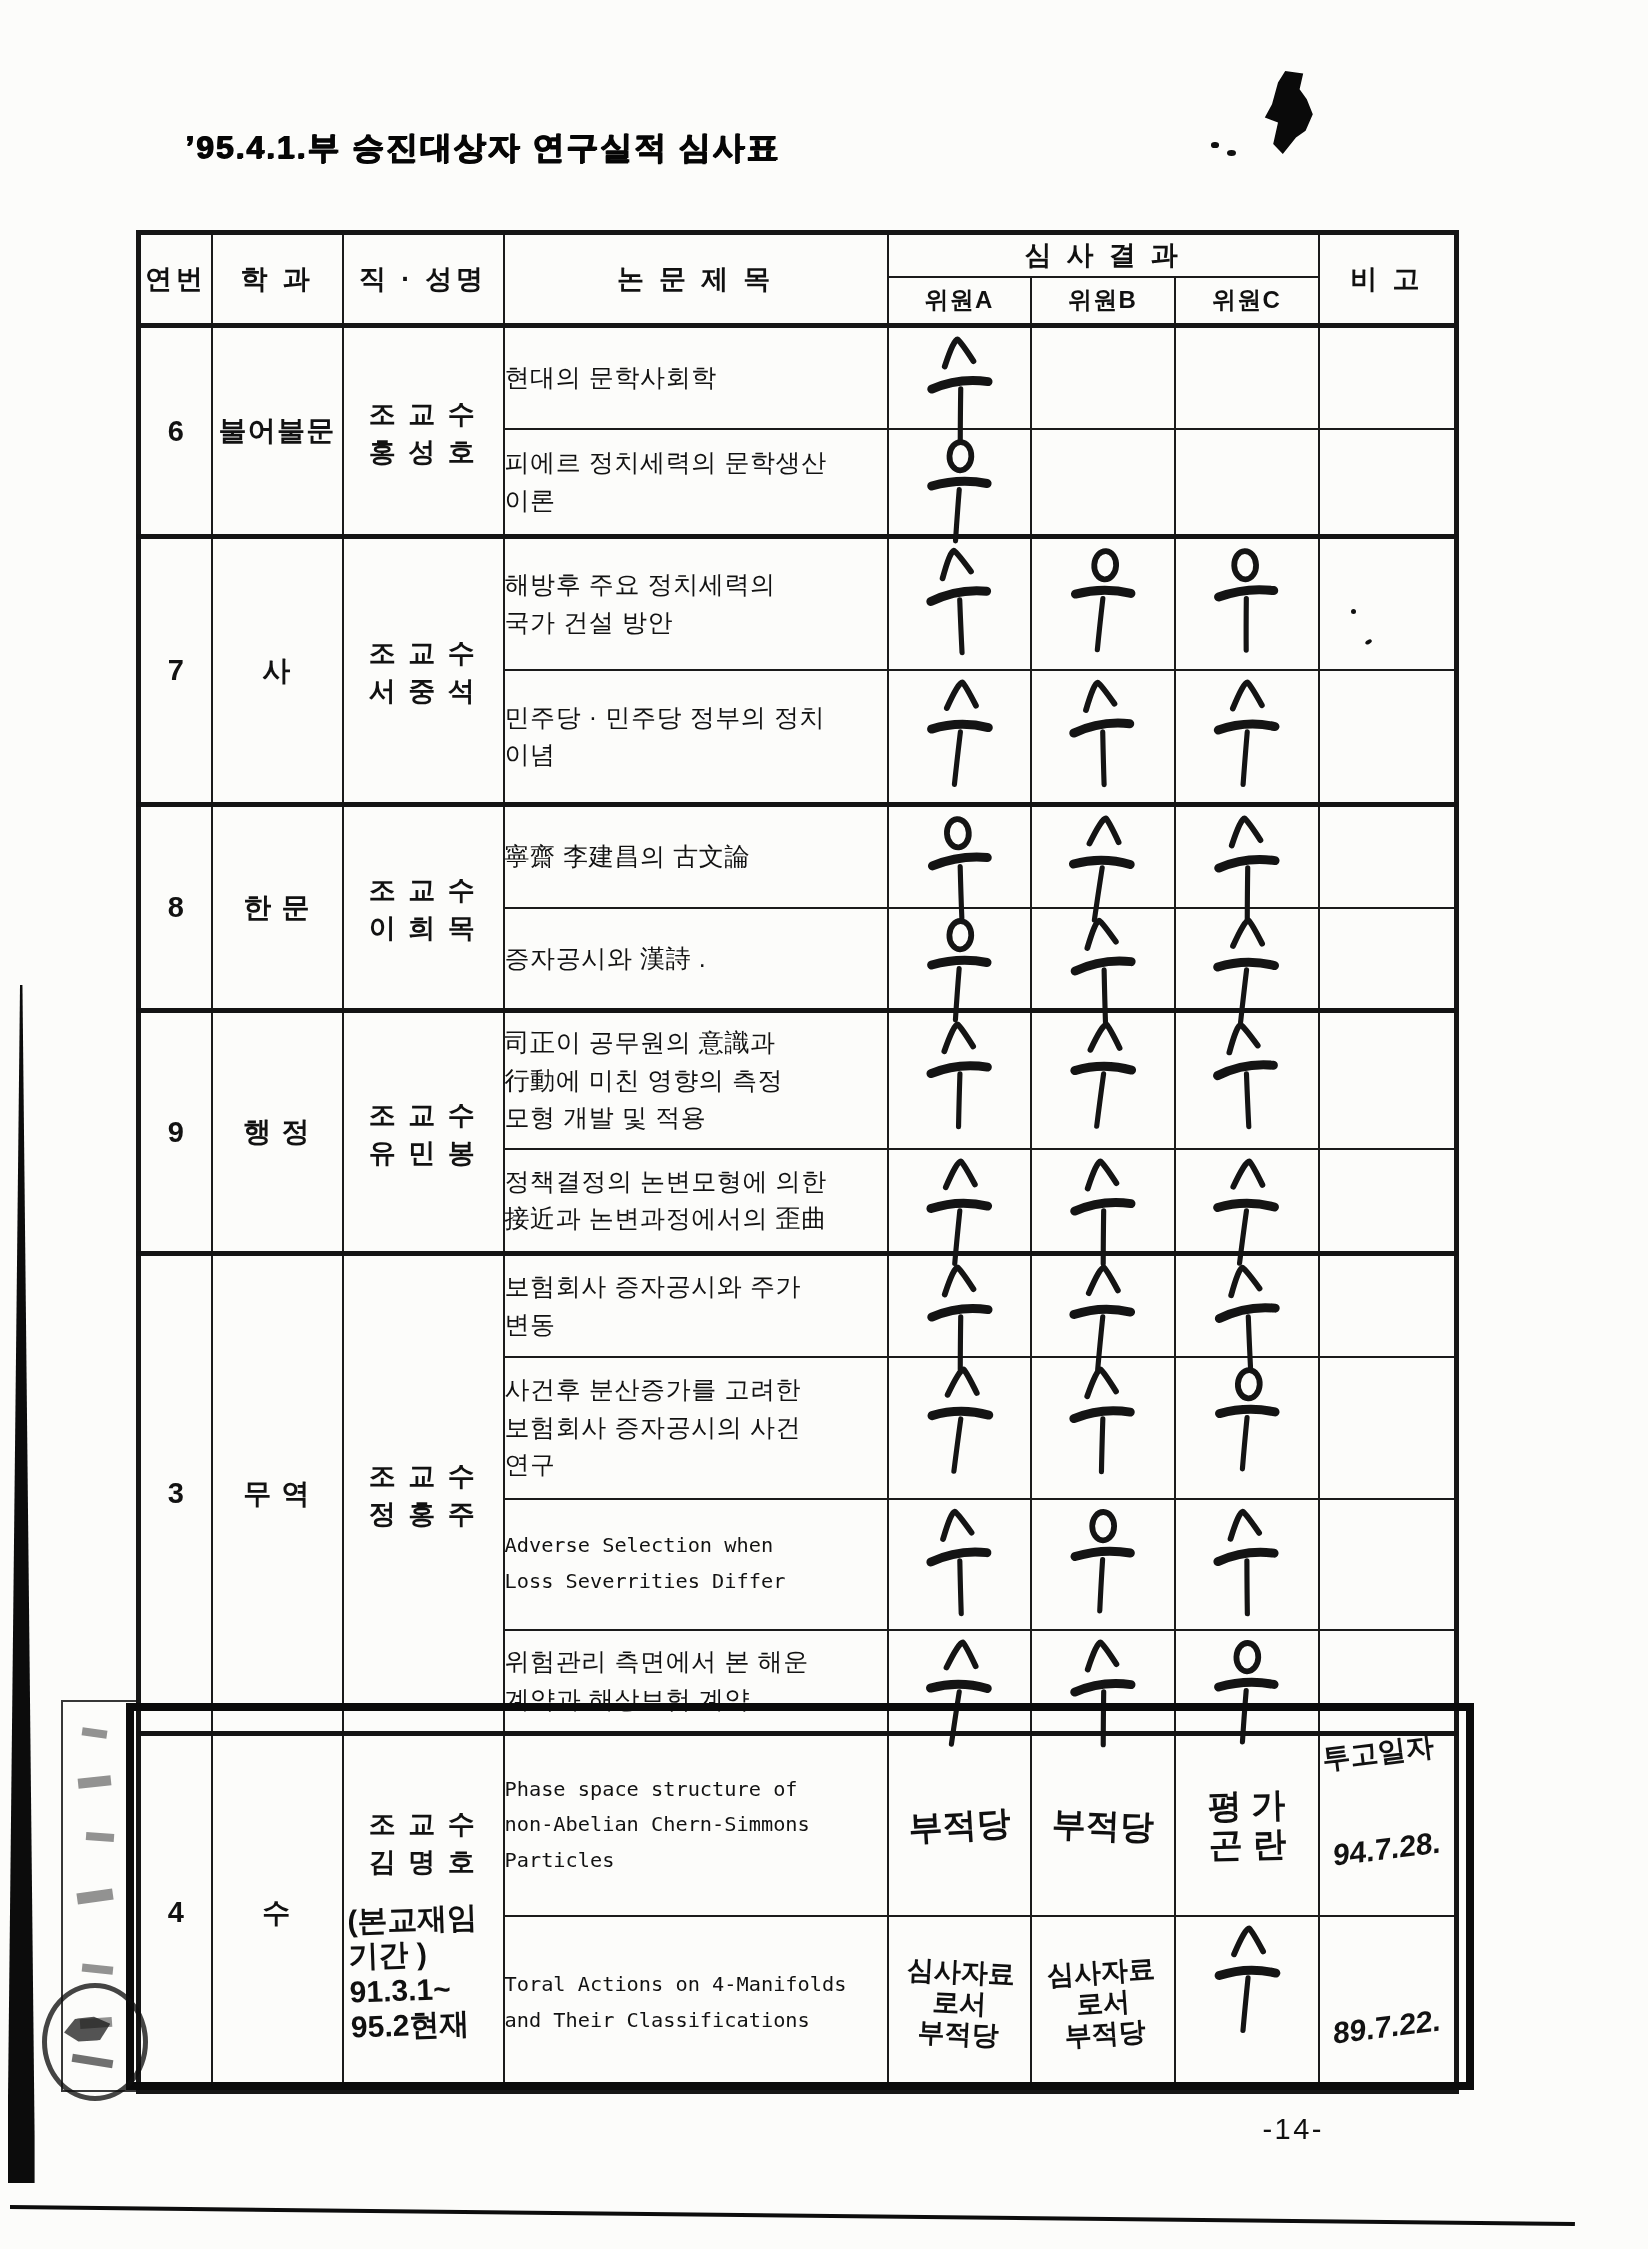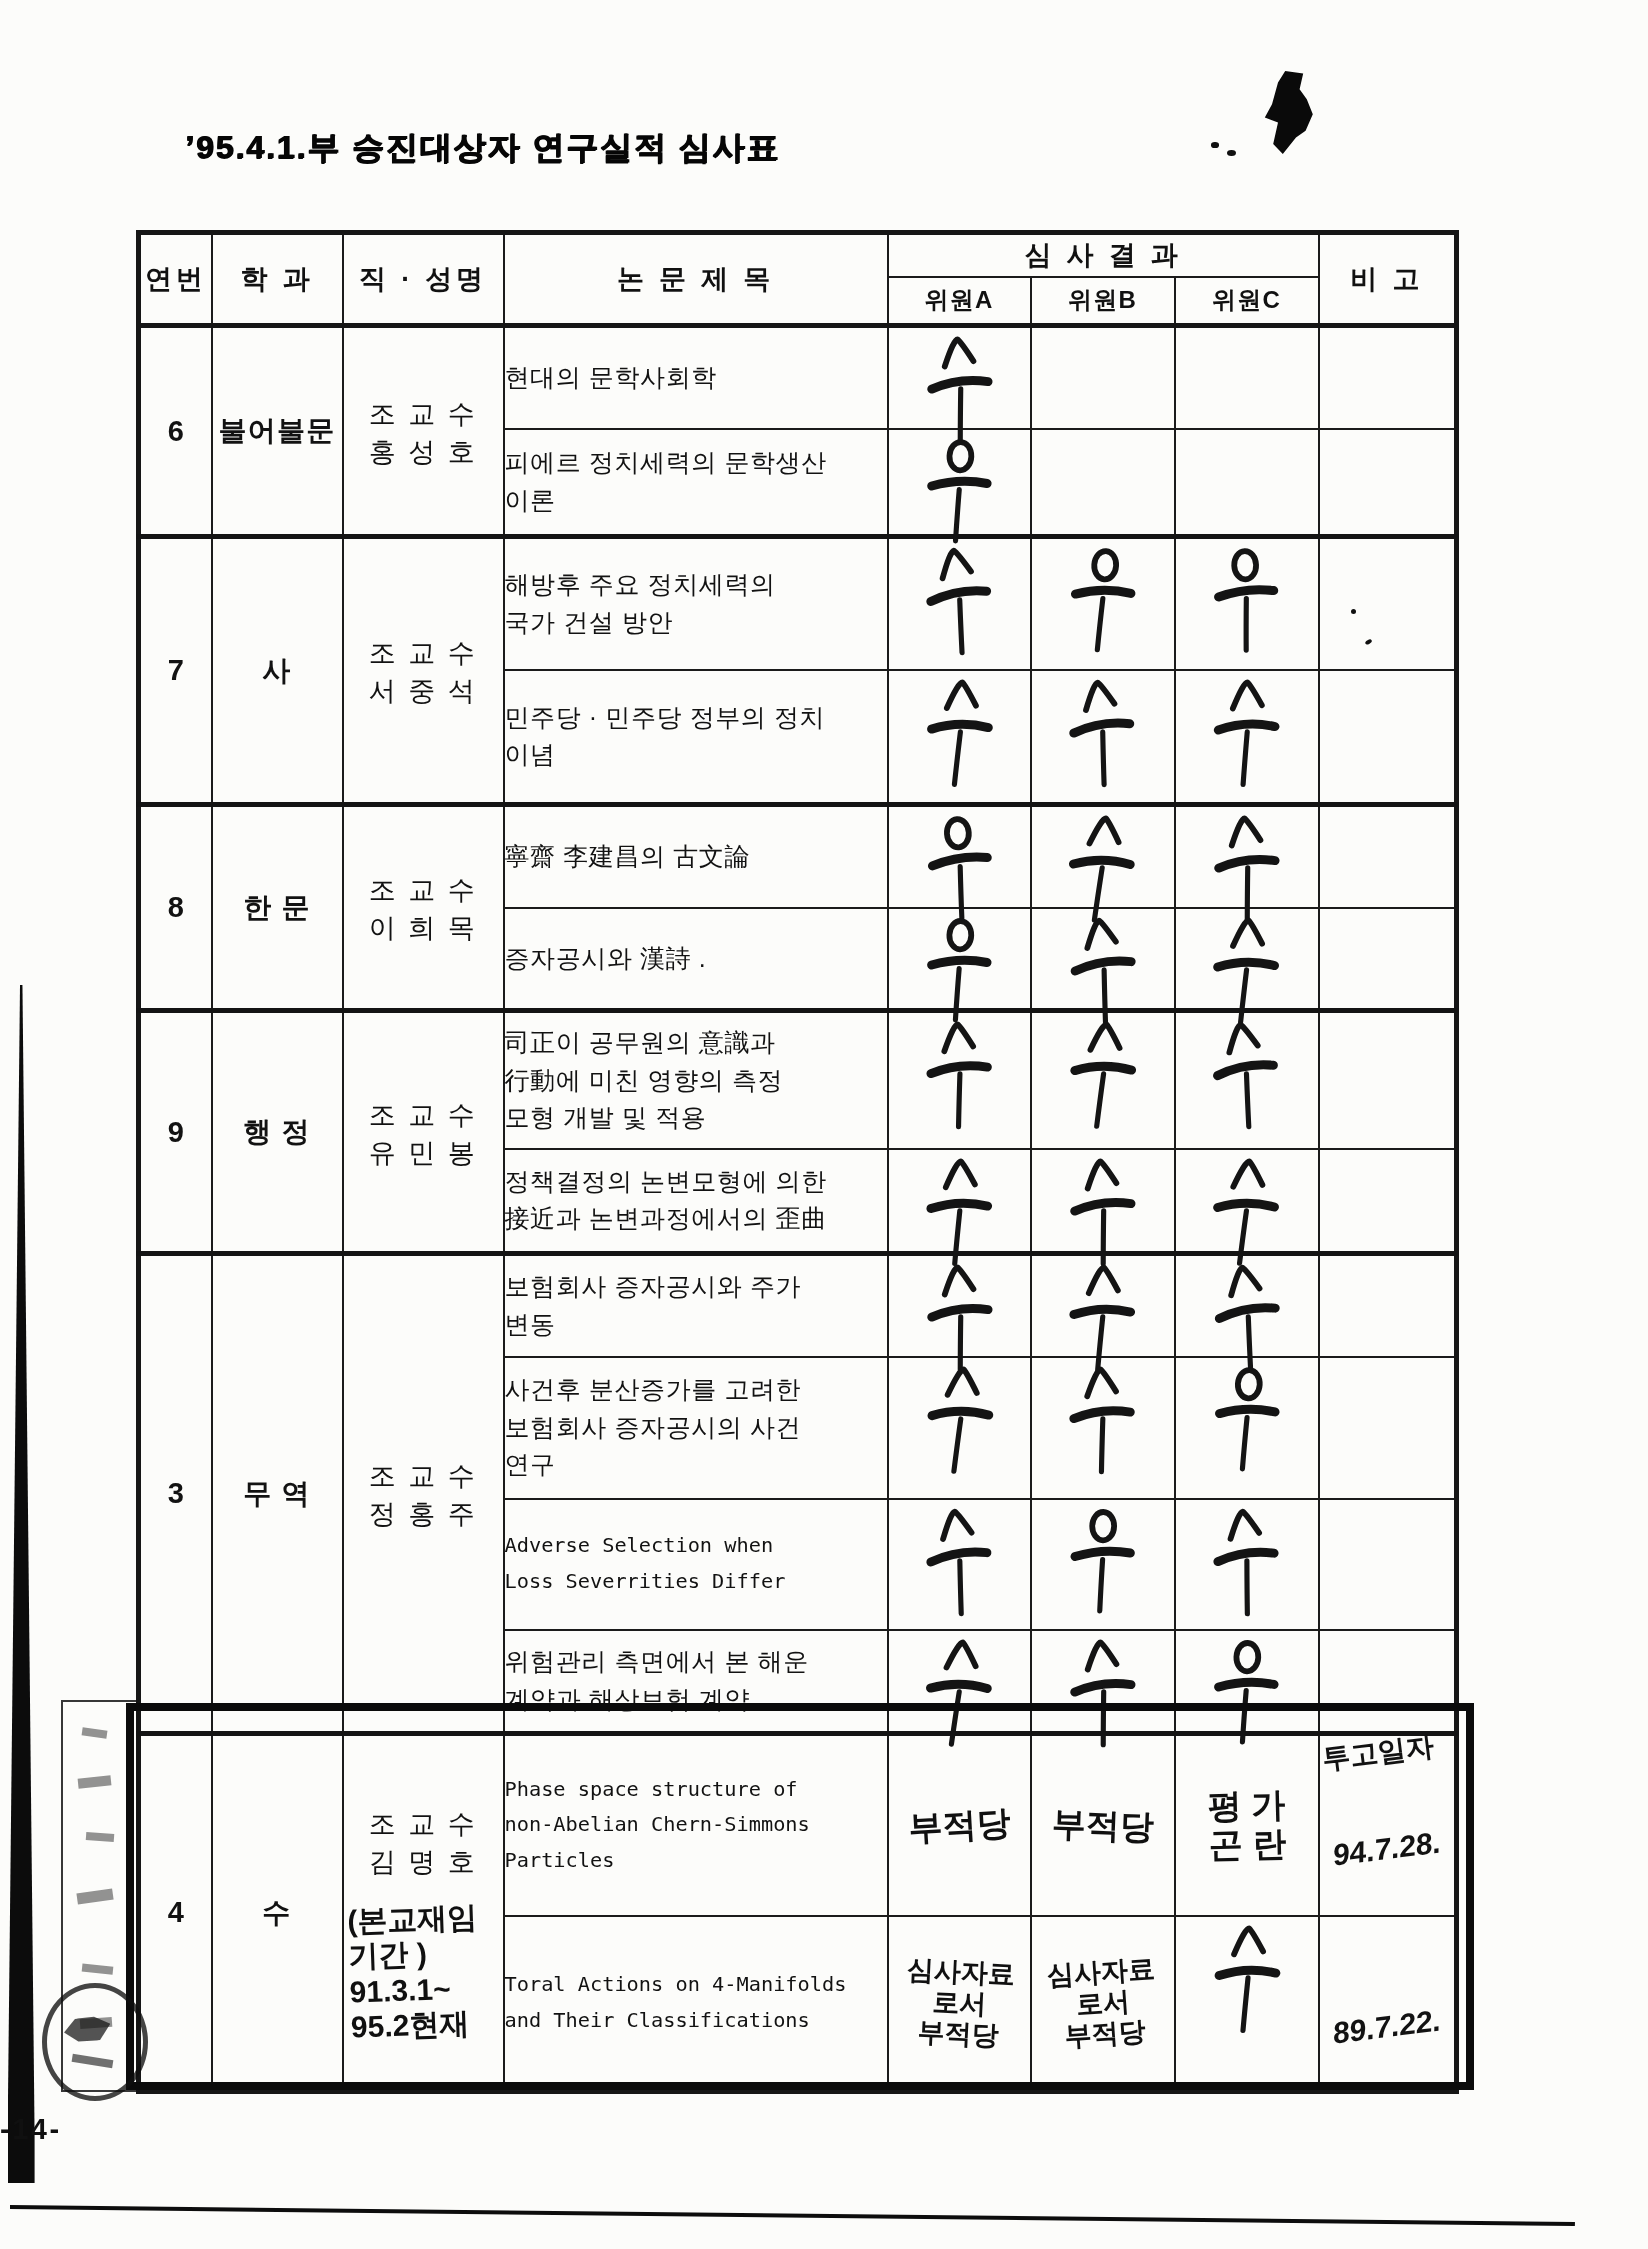--- a/index.html
+++ b/index.html
@@ -29,21 +29,21 @@
   table.review{border:5.7px solid #161616;}
   .review th,.review td{border:2.5px solid #1b1b1b;padding:0;vertical-align:middle;}
   .review thead th{font-size:27px;font-weight:700;letter-spacing:3.8px;color:#111;}
   .review thead tr.h2 th{font-size:24px;letter-spacing:1.3px;border-bottom:5.7px solid #161616;}
   .review thead th.rs{border-bottom:5.7px solid #161616;}
   .review tr.person td{border-top:5.1px solid #141414;}
   .no-cell,.dept-cell{vertical-align:top;text-align:center;}
   .no-cell{font-size:29px;font-weight:600;padding-top:39px;}
   .dept-cell{font-size:28px;font-weight:600;letter-spacing:1.3px;padding-top:39px;white-space:pre-line;}
   .name-cell{vertical-align:top;}
-  .typed-name{margin-top:24px;text-align:center;font-size:27px;font-weight:400;line-height:1.4;letter-spacing:2.5px;white-space:pre-line;}
+  .typed-name{margin-top:24px;text-align:center;font-size:27px;font-weight:700;line-height:1.4;letter-spacing:2.5px;white-space:pre-line;}
   .hw-note{margin-top:19px;padding-left:5.1px;font-size:30px;font-weight:700;line-height:1.18;transform:rotate(-2deg);white-space:pre-line;color:#101010;}
   .title-cell{padding:7.6px 12.7px;font-size:25px;line-height:1.5;white-space:pre-line;letter-spacing:0.6px;}
   .title-cell.en{font-family:"DejaVu Sans Mono","Liberation Mono",monospace;font-size:20.3px;line-height:1.75;letter-spacing:0;}
   td.gc{position:relative;}
   .grade-mark{
     position:absolute;inset:0;z-index:3;
     display:flex;align-items:center;justify-content:center;
     white-space:pre-line;text-align:center;
     font-weight:700;font-size:34px;line-height:1.15;color:#101010;
   }
@@ -92,21 +92,21 @@
     background:rgba(18,18,18,.72);
     clip-path:polygon(0 40%,30% 0,70% 10%,100% 50%,70% 100%,25% 85%);
     transform:rotate(-14deg);
   }
   .seal::after{
     content:"";position:absolute;left:25.4px;top:69px;width:41px;height:7.6px;
     background:rgba(18,18,18,.6);transform:rotate(9deg);
   }
   .page-number{
     position:absolute;left:0;top:2113px;width:1324px;
-    text-align:left;font-size:29px;letter-spacing:2.5px;font-weight:700;color:#101010;
+    text-align:right;font-size:29px;letter-spacing:2.5px;font-weight:400;color:#101010;
   }
 </style>
 </head>
 <body>
 
 <div id="page">
 
   <div class="doc-title">’95.4.1.부 승진대상자 연구실적 심사표</div>
 
   <div class="ink-blot"></div>

